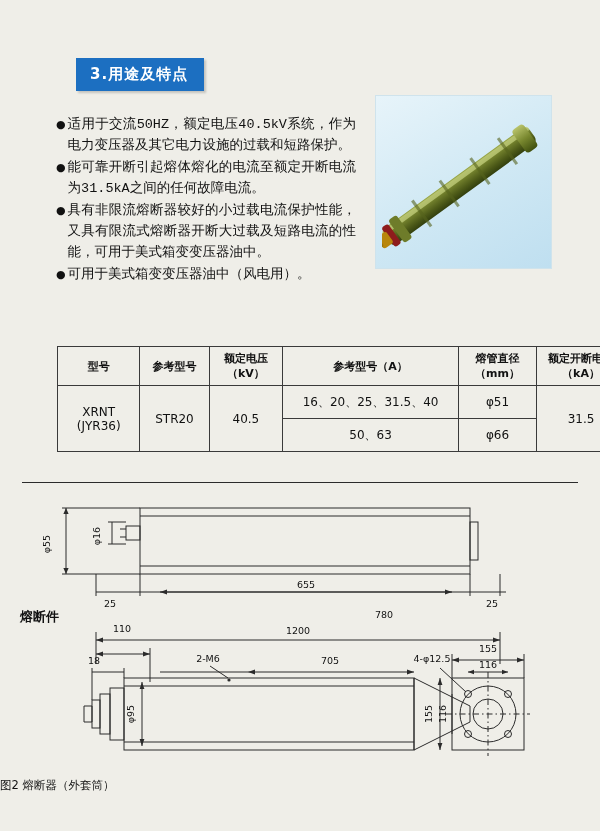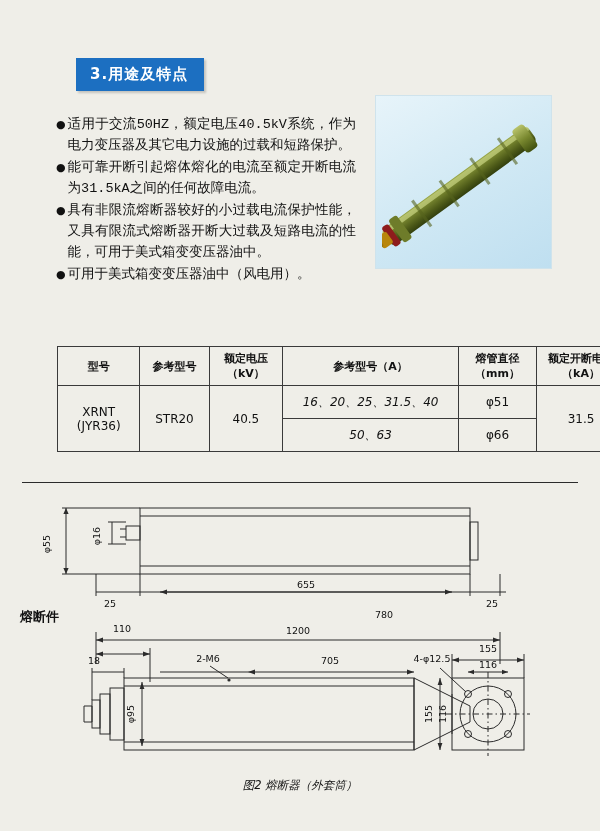--- a/index.html
+++ b/index.html
@@ -72,32 +72,32 @@
     font-weight:normal;
   }
   table.params thead td{
     font-weight:bold;
     font-size:11px;
     line-height:15px;
     height:32px;
     background:transparent;
   }
   table.params tbody td{height:26px;font-size:12px;}
-  .nowrapc{white-space:nowrap;font-style:italic;}
+  .nowrapc{white-space:nowrap;}
 
   
   .drawwrap{position:absolute;left:0;top:482px;width:600px;height:349px;}
   .hrule{position:absolute;left:22px;top:0;width:556px;height:1px;background:#2b2b2b;}
   .caption1{
     position:absolute;left:0;top:126px;width:600px;text-align:left;
     font-size:13px;font-weight:bold;color:#111;padding-left:20px;
   }
   .caption2{
-    position:absolute;left:0;top:296px;width:600px;text-align:center;
-    font-size:11.5px;color:#111;font-style:italic;
+    position:absolute;left:0;top:296px;width:600px;text-align:left;
+    font-size:11.5px;color:#111;
   }
   svg.dwg{position:absolute;left:0;top:0;}
   .lbl{font-family:"DejaVu Sans","Liberation Sans",sans-serif;font-size:9.5px;fill:#111;}
 </style>
 </head>
 <body>
 
 <div class="page">
 
   <div class="sec-head" id="sec3">3.用途及特点</div>

